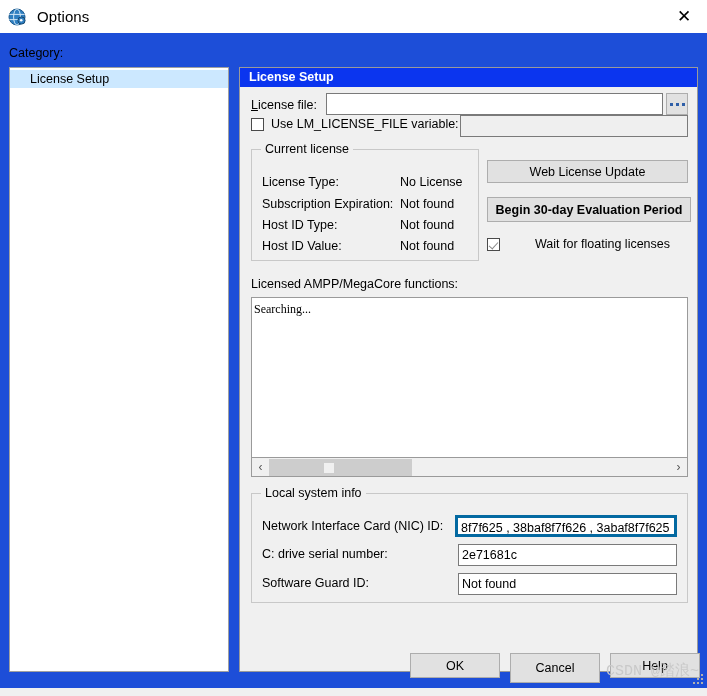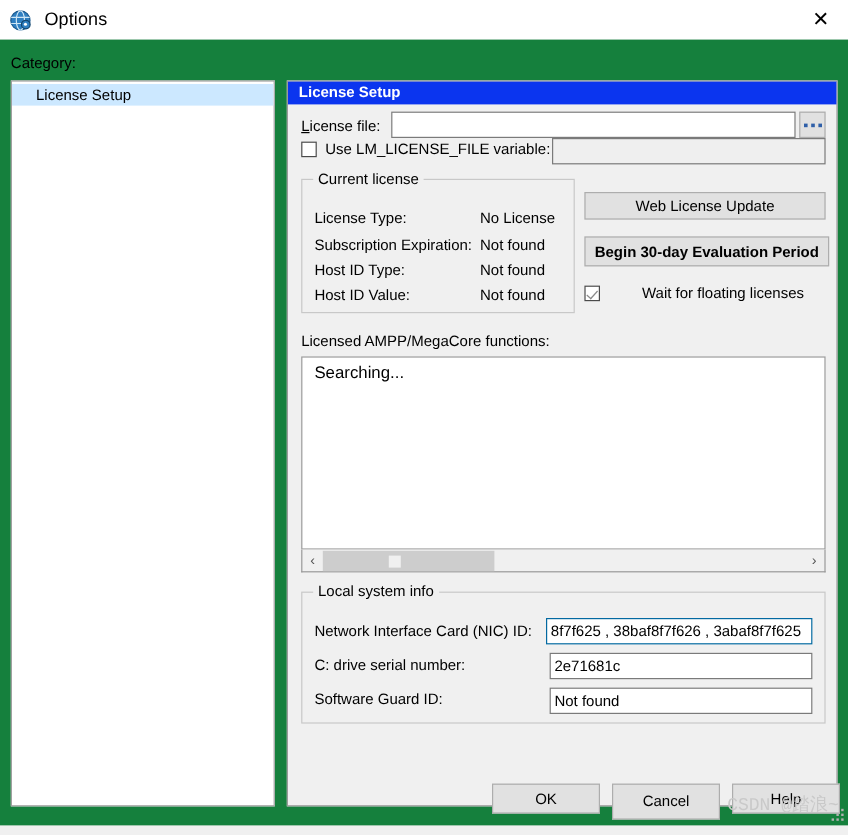--- a/index.html
+++ b/index.html
@@ -49,21 +49,21 @@
     font-size: 17px;
     line-height: 1;
   }
 
   
   #content {
     position: absolute;
     left: 0; top: 33px;
     width: 707px;
     height: 655px;
-    background: #15803d;
+    background: #1d4ed8;
   }
 
   #category-label {
     position: absolute;
     left: 9px; top: 13px;
     font-size: 12.5px;
   }
 
   
   #category-list {
@@ -124,21 +124,21 @@
     font-family: "Liberation Sans", sans-serif;
     font-size: 12.5px;
     color: #000;
     padding: 0 3px;
     line-height: 20px;
     height: 22px;
     overflow: hidden;
     white-space: nowrap;
   }
   .textbox.disabled { background: #efefef; border-color: #7a7a7a; }
-  .textbox.highlight { border: 1px solid #0369a1; }
+  .textbox.highlight { border: 3px solid #0369a1; }
 
   .btn {
     position: absolute;
     box-sizing: border-box;
     background: #e1e1e1;
     border: 1px solid #adadad;
     font-family: "Liberation Sans", sans-serif;
     font-size: 12.5px;
     color: #000;
     text-align: center;
@@ -208,22 +208,23 @@
   }
   .th {
     display: flex; align-items: center; justify-content: center;
     font-size: 12.5px;
     box-sizing: border-box;
     border-right: 1px solid #c8c8c8;
     height: 23px;
   }
   .th:last-child { border-right: none; }
   #fn-status {
-    padding: 4px 2px 0 10px;
-    font-size: 14px;
+    padding: 4px 2px 0 2px;
+    font-size: 12px;
+    font-family: Liberation Serif, serif;
   }
 
   
   #hscroll {
     position: absolute;
     box-sizing: border-box;
     background: #f0f0f0;
     border: 1px solid #9a9a9a;
     border-top: none;
     display: flex;

